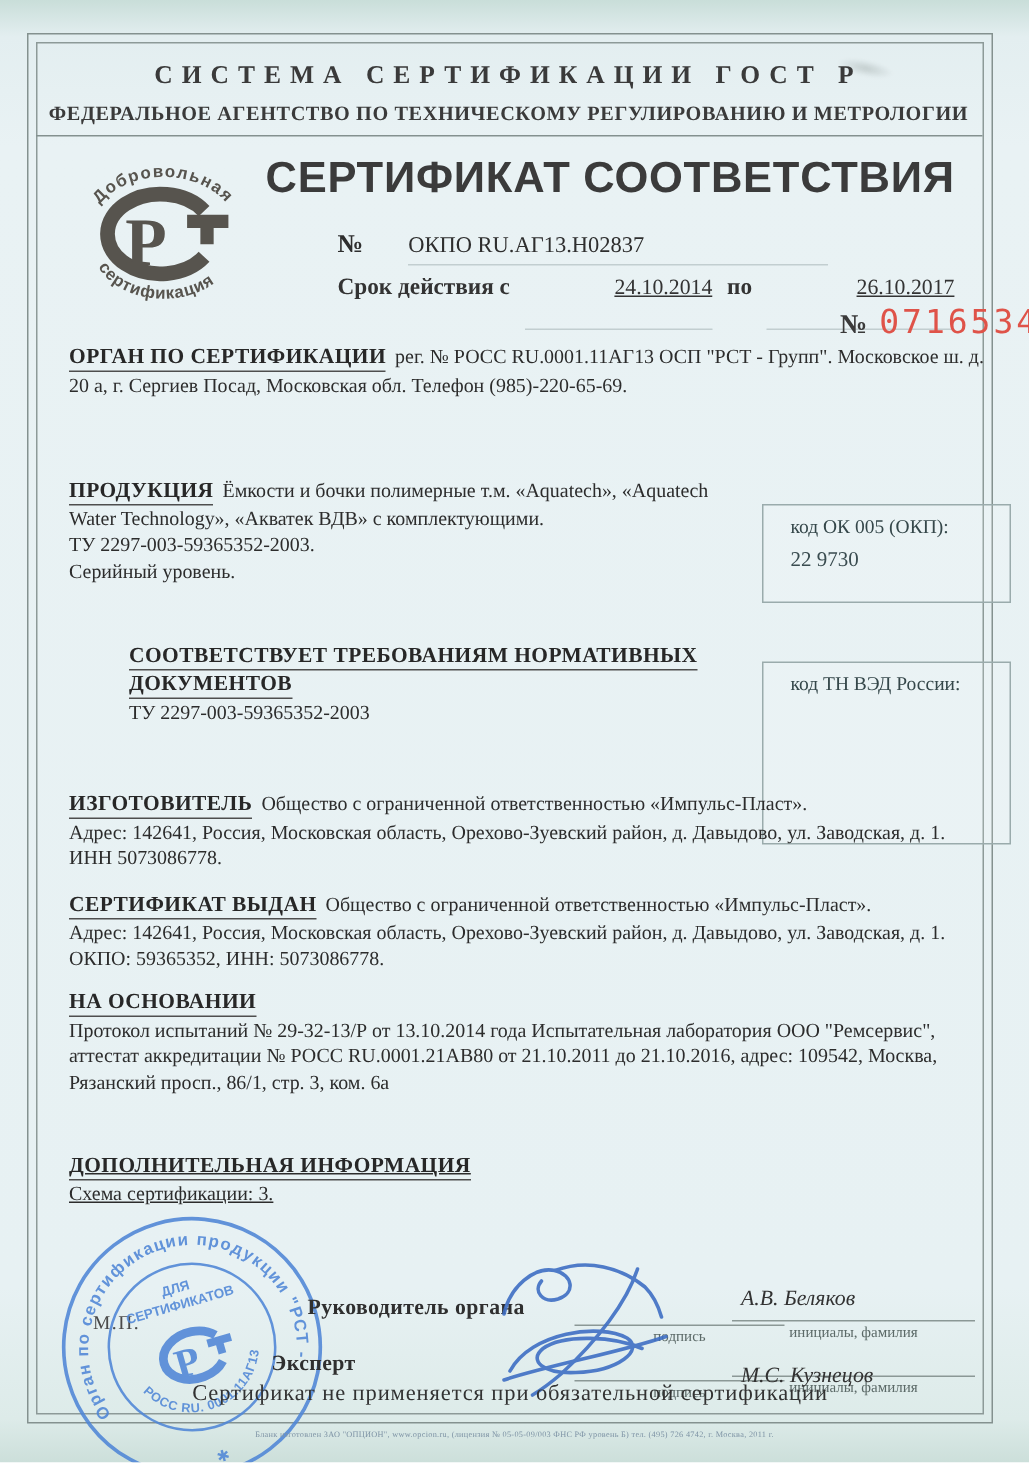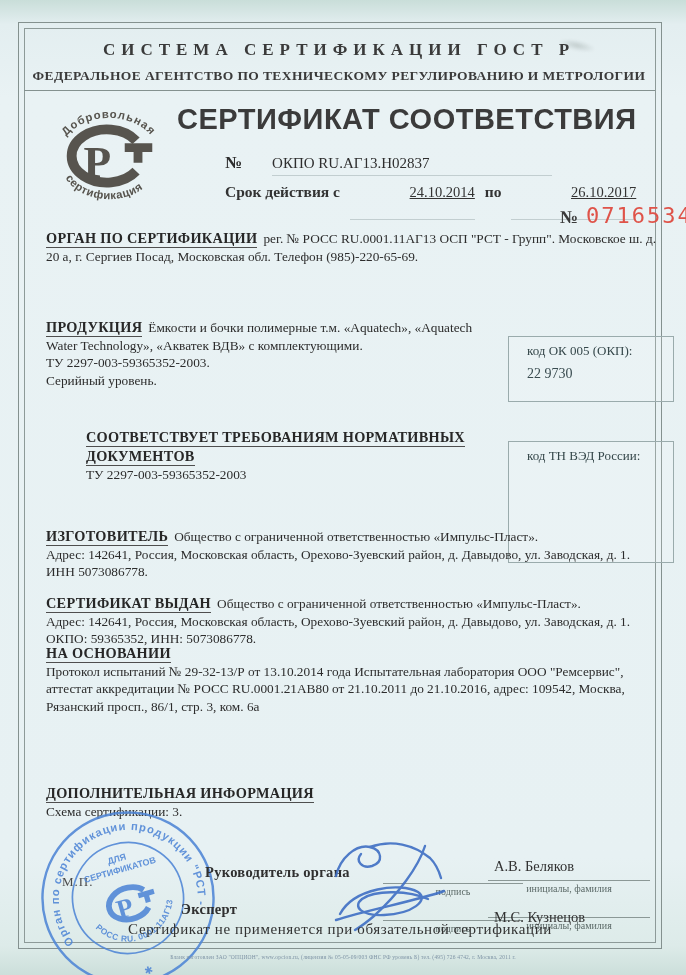--- a/index.html
+++ b/index.html
@@ -34,22 +34,22 @@
   .sec{position:absolute;font-size:13.3px;line-height:1.32;color:#2c2c2c;}
   .sec .lbl{font-weight:bold;font-size:14.3px;letter-spacing:0.3px;border-bottom:1px solid #4e4e4e;
     padding-bottom:1px;margin-right:6px;color:#272727;}
   .sec .body{font-size:13.3px;}
   .sec .bline{display:block;}
   #sec-organ{left:46px;top:229px;width:610px;}
   #sec-product{left:46px;top:318px;width:460px;}
   #sec-conforms{left:46px;top:428px;width:456px;margin-left:40px;}
   #sec-manufacturer{left:46px;top:527px;width:614px;}
   #sec-issued{left:46px;top:594px;width:614px;}
-  #sec-basis{left:46px;top:644px;width:598px;}
-  #sec-additional{left:46px;top:784px;width:600px;}
+  #sec-basis{left:46px;top:659px;width:598px;}
+  #sec-additional{left:46px;top:768px;width:600px;text-decoration:underline;}
   .code-box{position:absolute;border:1px solid #9aabac;background:rgba(255,255,255,0.12);
     font-size:13px;color:#35474a;padding:6px 18px;}
   #code-box-1{left:508px;top:336px;width:128px;height:52px;}
   #code-box-2{left:508px;top:441px;width:128px;height:108px;}
   .code-box .cval{display:block;text-align:left;margin-top:7px;font-size:14px;color:#3a4c50;}
   #mp-label{position:absolute;left:62px;top:874px;font-size:13px;color:#4a4a4a;letter-spacing:1px;}
   #stamp{position:absolute;left:34px;top:804px;width:188px;height:188px;transform:rotate(-16deg);
     color:#4f86d6;opacity:.88;}
   #rst-logo{position:absolute;left:50px;top:98px;width:118px;height:114px;color:#57544e;}
   .sig-label{position:absolute;font-weight:bold;font-size:14.5px;color:#2f2f2f;letter-spacing:0.3px;}
@@ -58,21 +58,21 @@
   .rule{position:absolute;border-bottom:1px solid #8b9896;height:0;}
   #sig-rule-1{left:383px;top:883px;width:140px;}
   #sig-rule-2{left:383px;top:920px;width:140px;}
   #name-rule-1{left:488px;top:880px;width:162px;}
   #name-rule-2{left:488px;top:917px;width:162px;}
   .tiny{position:absolute;font-size:10px;color:#5c6a68;text-align:center;}
   #sig-sub-1{left:383px;top:886px;width:140px;}
   #sig-sub-2{left:383px;top:923px;width:140px;}
   #name-sub-1{left:488px;top:883px;width:162px;}
   #name-sub-2{left:488px;top:920px;width:162px;}
-  .name{position:absolute;font-size:14.5px;color:#323232;}
+  .name{position:absolute;font-size:14.5px;color:#323232;font-style:italic;}
   #name-1{left:494px;top:858px;}
   #name-2{left:494px;top:895px;margin-top:14px;}
   #signatures-svg{position:absolute;left:322px;top:838px;width:158px;height:98px;}
   #bottom-note{position:absolute;left:25px;top:921px;width:630px;text-align:center;
     font-size:15px;letter-spacing:0.6px;color:#323232;}
   #fine-print{position:absolute;left:0;top:954px;width:686px;text-align:center;
     font-size:5.5px;color:#7e93a5;letter-spacing:0.2px;}
 </style>
 </head>
 <body>

